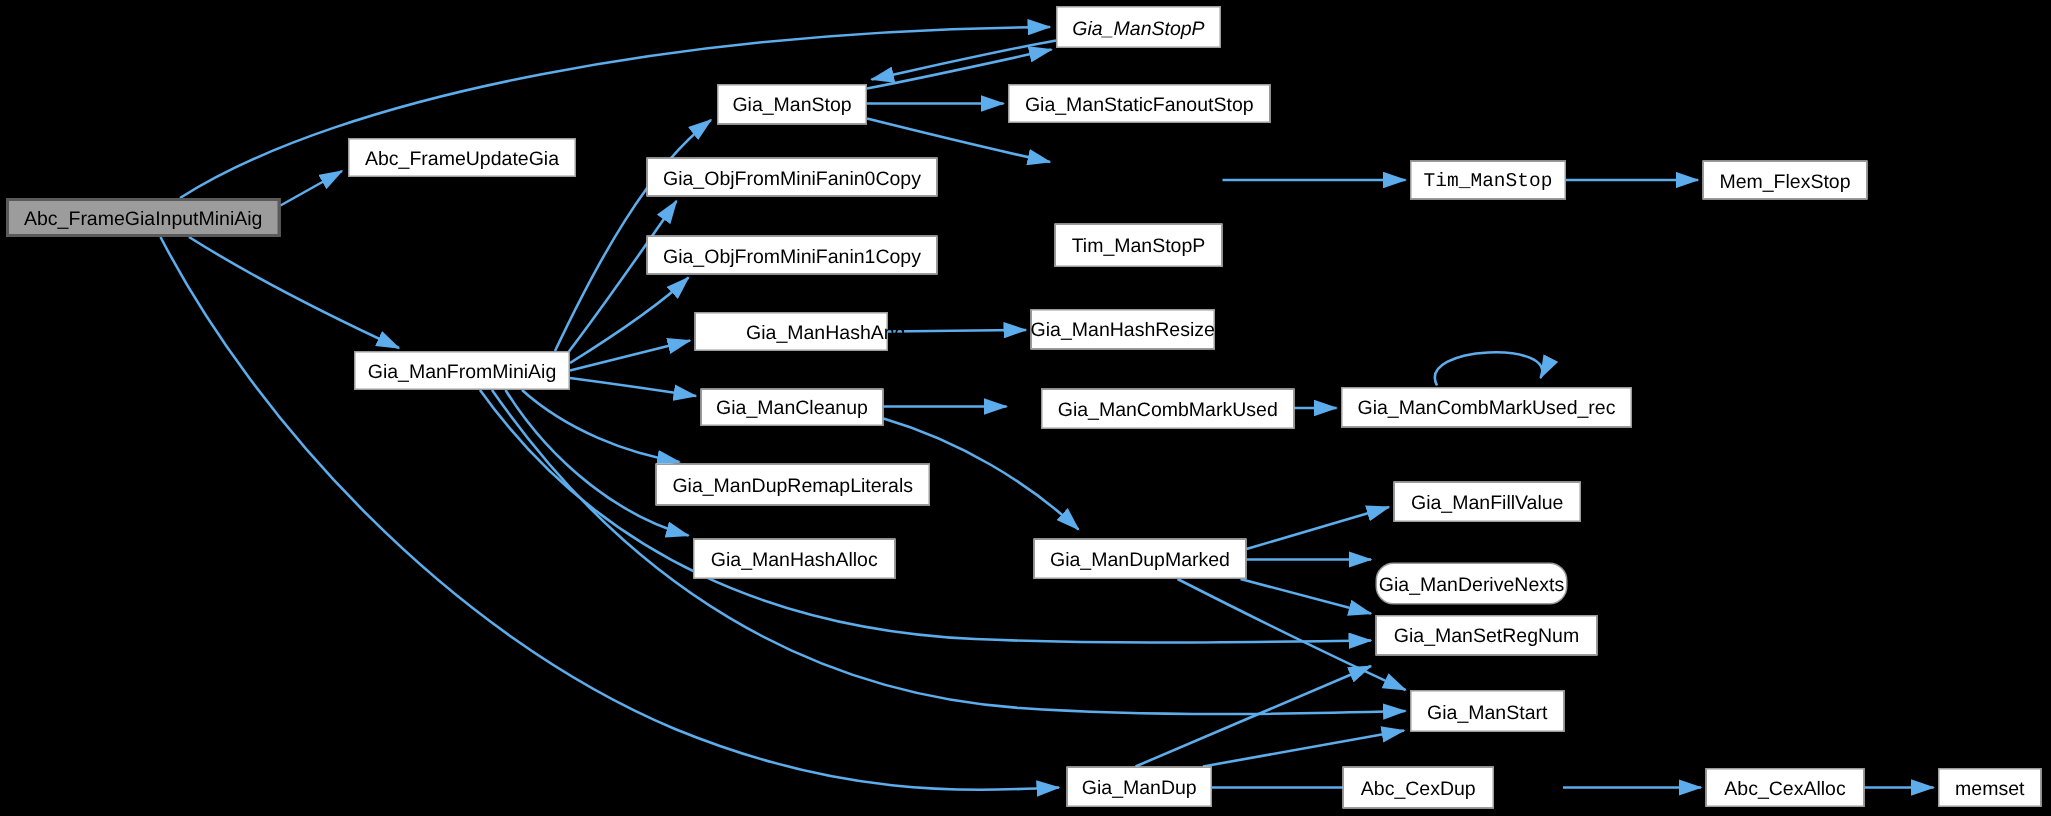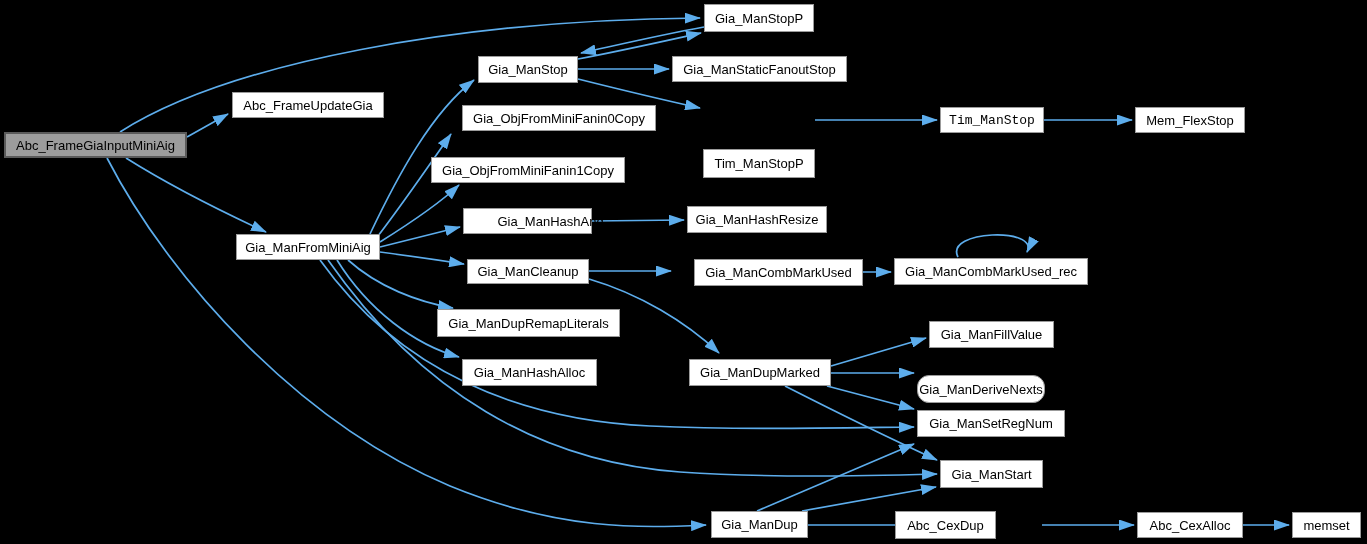--- a/index.html
+++ b/index.html
@@ -71,29 +71,29 @@
     <path class="edge" d="M 802,511 L 936,487" marker-end="url(#arrow)"></path>
     <path class="edge" d="M 808,525 L 938,525" marker-end="url(#arrow)"></path>
     <path class="edge" d="M 1042,525 L 1134,525" marker-end="url(#arrow)"></path>
     <path class="edge" d="M 1243,525 L 1289,525" marker-end="url(#arrow)"></path>
   </svg>
 
   <div class="node hl" style="left:4px;top:132px;width:183px;height:26px;">Abc_FrameGiaInputMiniAig</div>
   <div class="node" style="left:232px;top:92px;width:152px;height:26px;">Abc_FrameUpdateGia</div>
   <div class="node" style="left:236px;top:234px;width:144px;height:26px;">Gia_ManFromMiniAig</div>
   <div class="node" style="left:478px;top:56px;width:100px;height:27px;">Gia_ManStop</div>
-  <div class="node" style="left:704px;top:4px;width:110px;height:28px;">Gia_ManStopP</div>
+  <div class="node" style="left:704px;top:4px;width:110px;height:28px;font-style:italic;">Gia_ManStopP</div>
   <div class="node" style="left:672px;top:56px;width:175px;height:26px;">Gia_ManStaticFanoutStop</div>
   <div class="node" style="left:703px;top:106px;width:112px;height:29px;margin-top:43px;">Tim_ManStopP</div>
   <div class="node" style="left:940px;top:107px;width:104px;height:26px;font-family:Liberation Mono, monospace;">Tim_ManStop</div>
   <div class="node" style="left:1135px;top:107px;width:110px;height:26px;">Mem_FlexStop</div>
-  <div class="node" style="left:431px;top:105px;width:194px;height:26px;margin-left:31px;">Gia_ObjFromMiniFanin0Copy</div>
+  <div class="node" style="left:431px;top:105px;width:194px;height:26px;">Gia_ObjFromMiniFanin0Copy</div>
   <div class="node" style="left:431px;top:157px;width:194px;height:26px;">Gia_ObjFromMiniFanin1Copy</div>
   <div class="node" style="left:463px;top:208px;width:129px;height:26px;padding-left:46px;">Gia_ManHashAnd</div>
-  <div class="node" style="left:687px;top:206px;width:140px;height:27px;">Gia_ManHashResize</div>
+  <div class="node" style="left:687px;top:206px;width:123px;height:27px;">Gia_ManHashResize</div>
   <div class="node" style="left:467px;top:259px;width:122px;height:25px;">Gia_ManCleanup</div>
   <div class="node" style="left:674px;top:259px;width:169px;height:27px;margin-left:20px;">Gia_ManCombMarkUsed</div>
   <div class="node" style="left:894px;top:258px;width:194px;height:27px;">Gia_ManCombMarkUsed_rec</div>
   <div class="node" style="left:437px;top:309px;width:183px;height:28px;">Gia_ManDupRemapLiterals</div>
   <div class="node" style="left:462px;top:359px;width:135px;height:27px;">Gia_ManHashAlloc</div>
   <div class="node" style="left:689px;top:359px;width:142px;height:27px;">Gia_ManDupMarked</div>
   <div class="node" style="left:929px;top:309px;width:125px;height:27px;margin-top:12px;">Gia_ManFillValue</div>
   <div class="node" style="left:917px;top:375px;width:128px;height:28px;border-radius:12px;">Gia_ManDeriveNexts</div>
   <div class="node" style="left:917px;top:410px;width:148px;height:27px;">Gia_ManSetRegNum</div>
   <div class="node" style="left:940px;top:460px;width:103px;height:28px;">Gia_ManStart</div>

